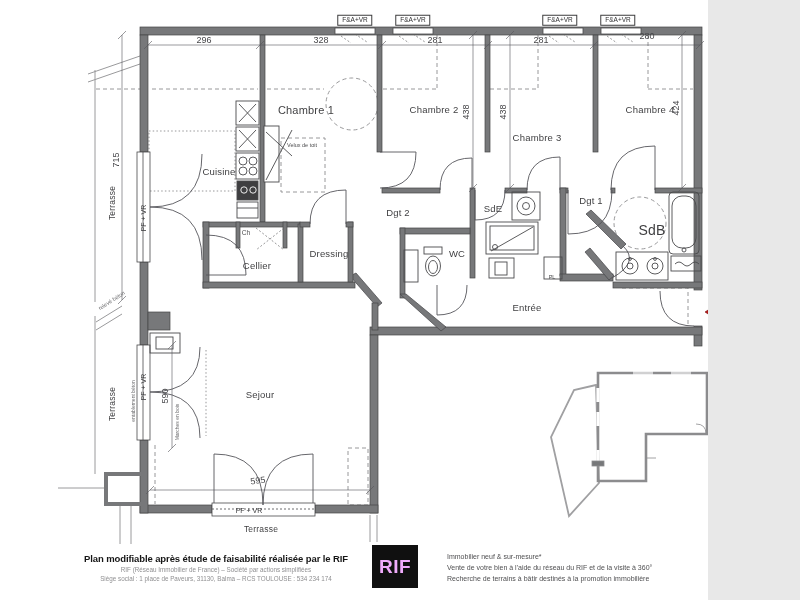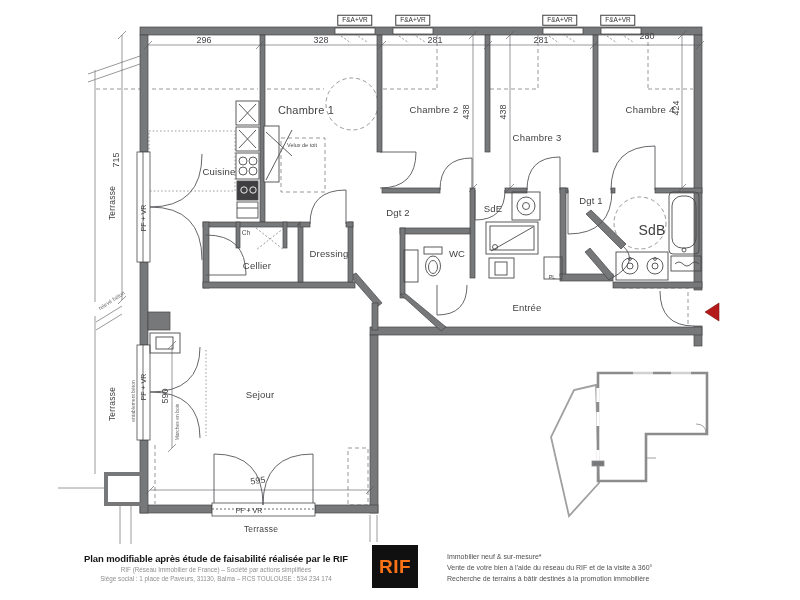--- a/index.html
+++ b/index.html
@@ -1,33 +1,33 @@
 <!DOCTYPE html>
 <html><head>
 <meta charset="utf-8">
 <style>
   html,body{margin:0;padding:0;background:#e8e8e8;}
-  #page{position:relative;width:800px;height:600px;background:#ffffff;overflow:hidden;
+  #page{position:relative;width:708px;height:600px;background:#ffffff;overflow:hidden;
         font-family:"Liberation Sans",sans-serif;}
   #plan-svg{position:absolute;left:0;top:0;}
   #label-layer{position:absolute;left:0;top:0;width:800px;height:545px;pointer-events:none;}
   .lbl{position:absolute;white-space:nowrap;color:#3a3a3c;line-height:1;}
   .room{color:#3f3f41;letter-spacing:.2px;}
   .dim{color:#47474a;}
   .badge{background:#fff;border:1px solid #3c3c3e;padding:1px 4px;color:#2e2e30;}
   .win{color:#353537;}
   .small{color:#4a4a4c;}
   .tiny{color:#6e6e70;}
   
   #footer{position:absolute;left:0;top:545px;width:800px;height:55px;background:#fff;}
   .f-left{position:absolute;left:68px;top:8px;width:296px;text-align:center;}
   .f-title{font-size:9.5px;font-weight:bold;color:#161616;letter-spacing:-.1px;}
   .f-sub{font-size:6.3px;color:#8f8f91;margin-top:2px;}
   .f-logo{position:absolute;left:372px;top:0px;width:46px;height:43px;background:#101010;
-          color:#f97316;display:flex;align-items:center;justify-content:center;
+          color:#f0abfc;display:flex;align-items:center;justify-content:center;
           font-weight:bold;font-size:19px;letter-spacing:.5px;}
   .f-right{position:absolute;left:447px;top:6px;font-size:7px;color:#4f4f51;line-height:1.6;}
 </style>
 </head>
 <body>
 
 <div id="page">
 
 <svg id="plan-svg" width="800" height="545" viewBox="0 0 800 545">
 

